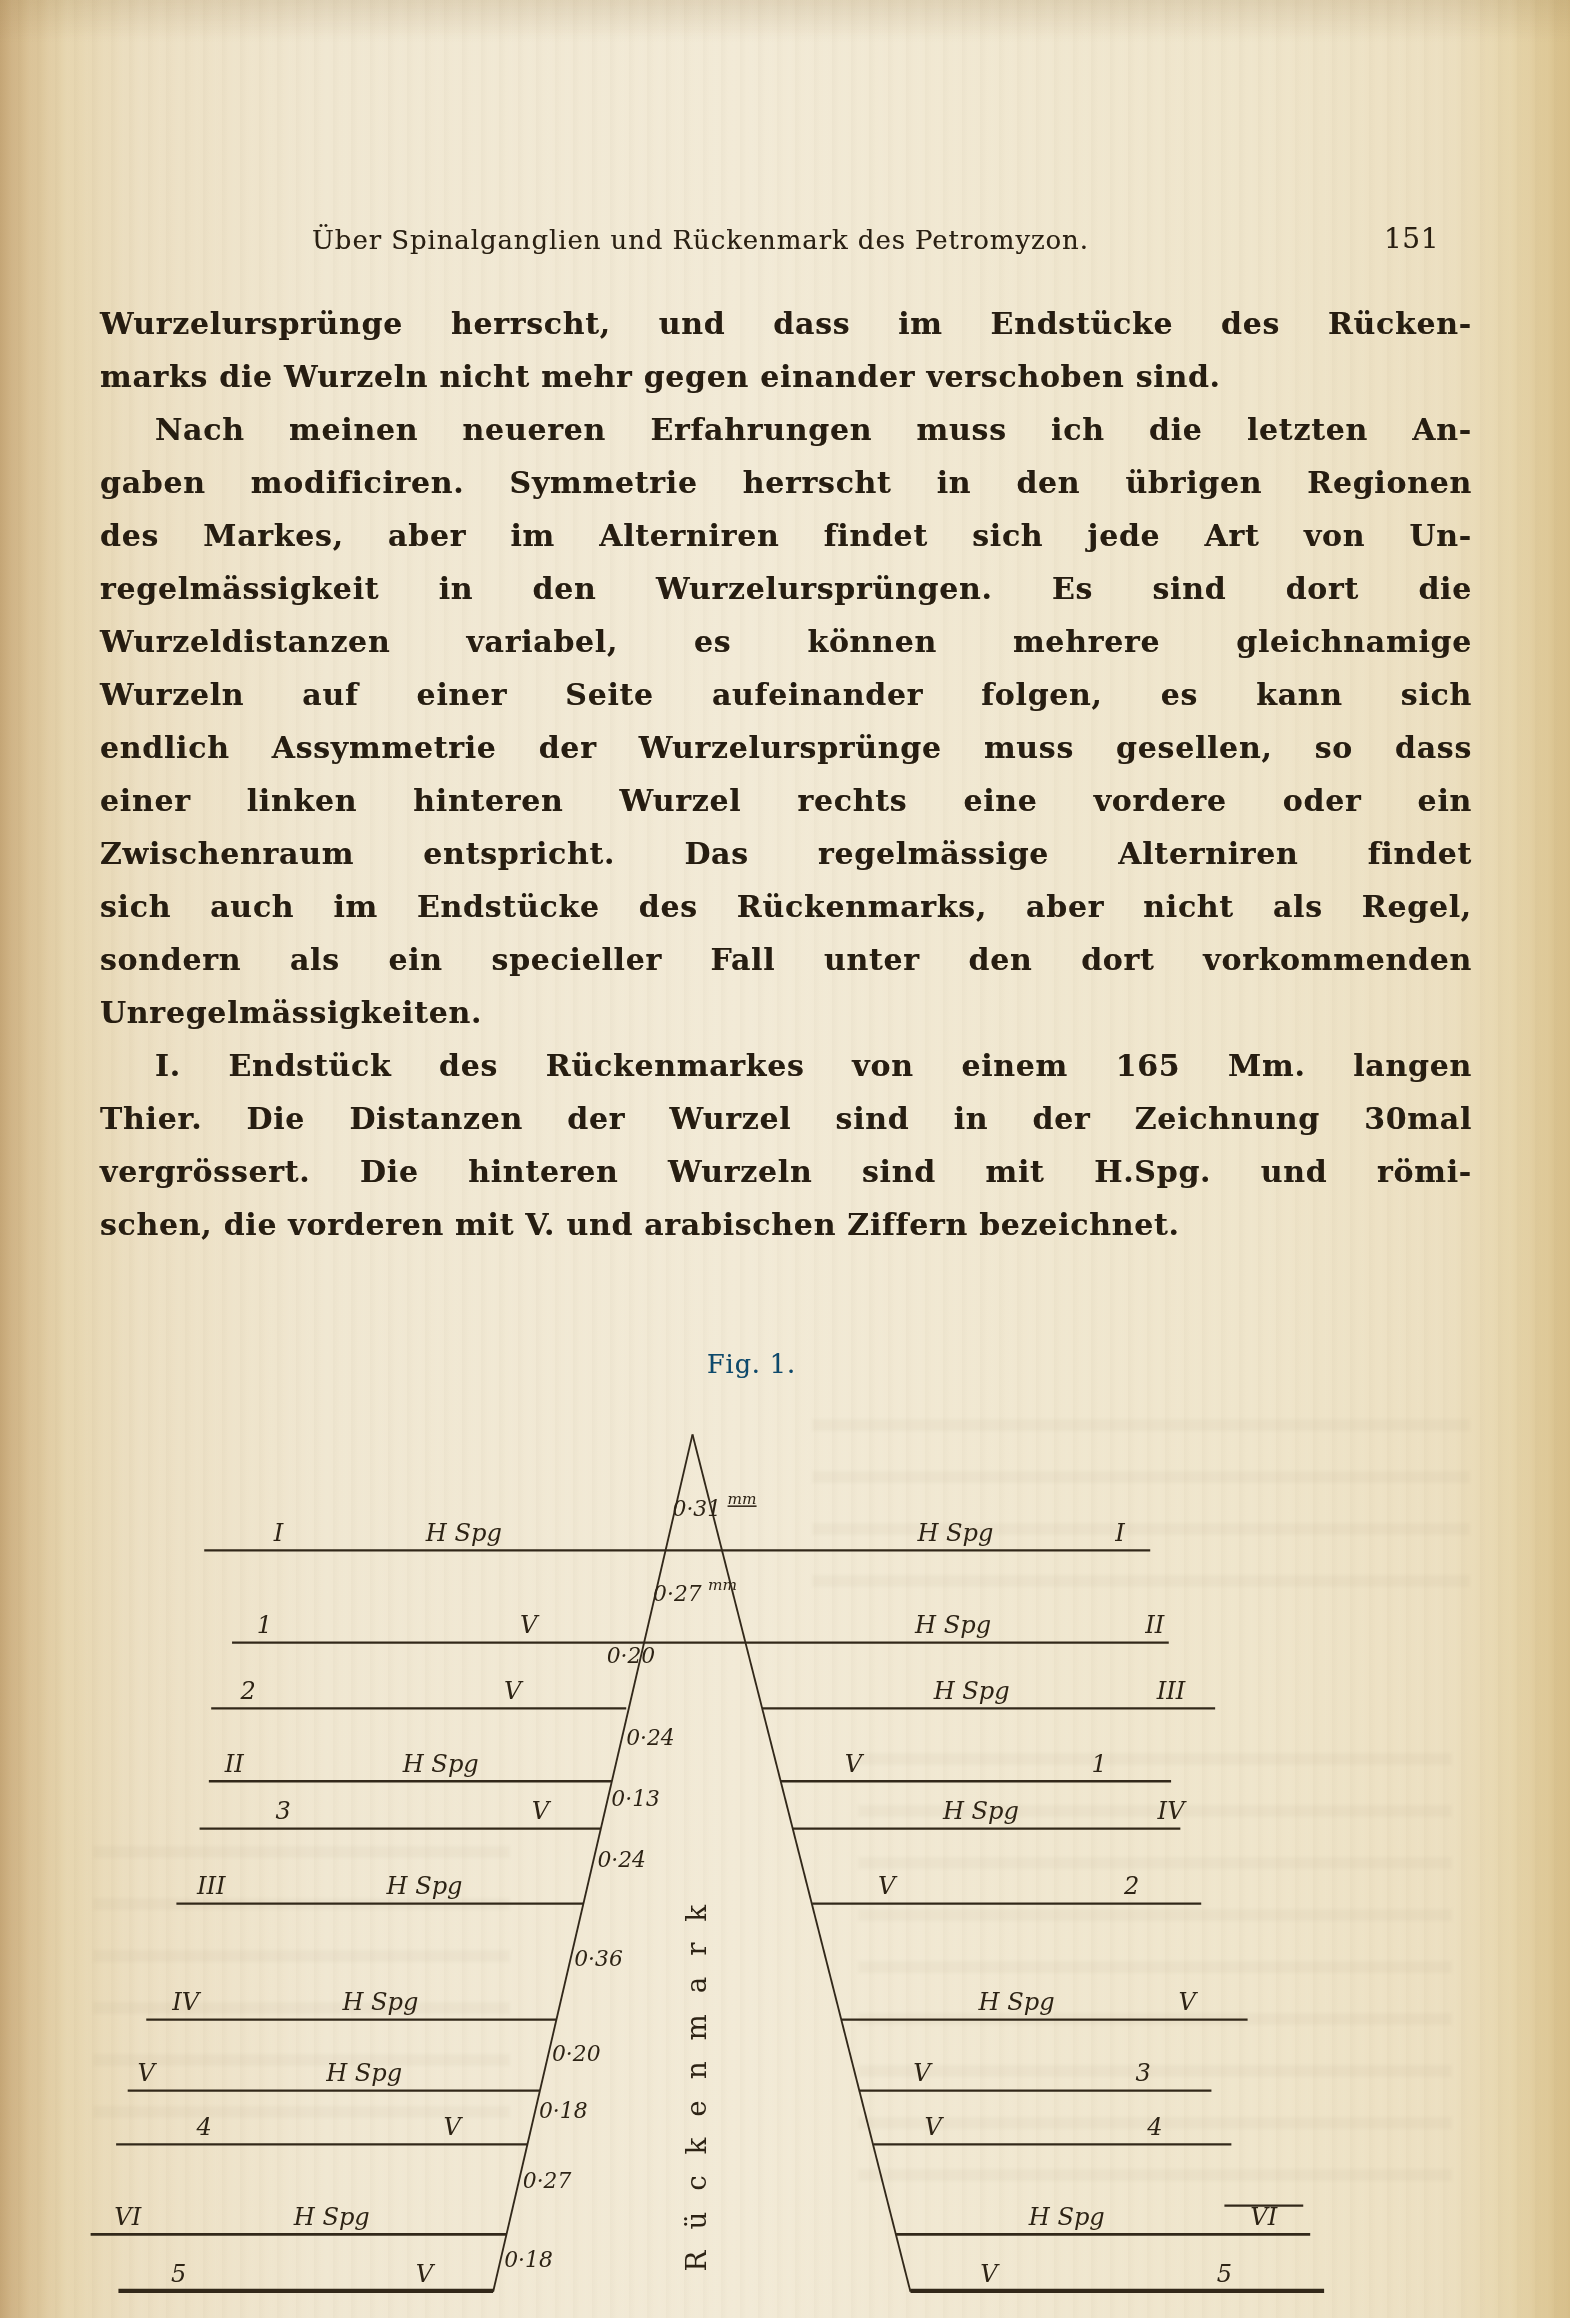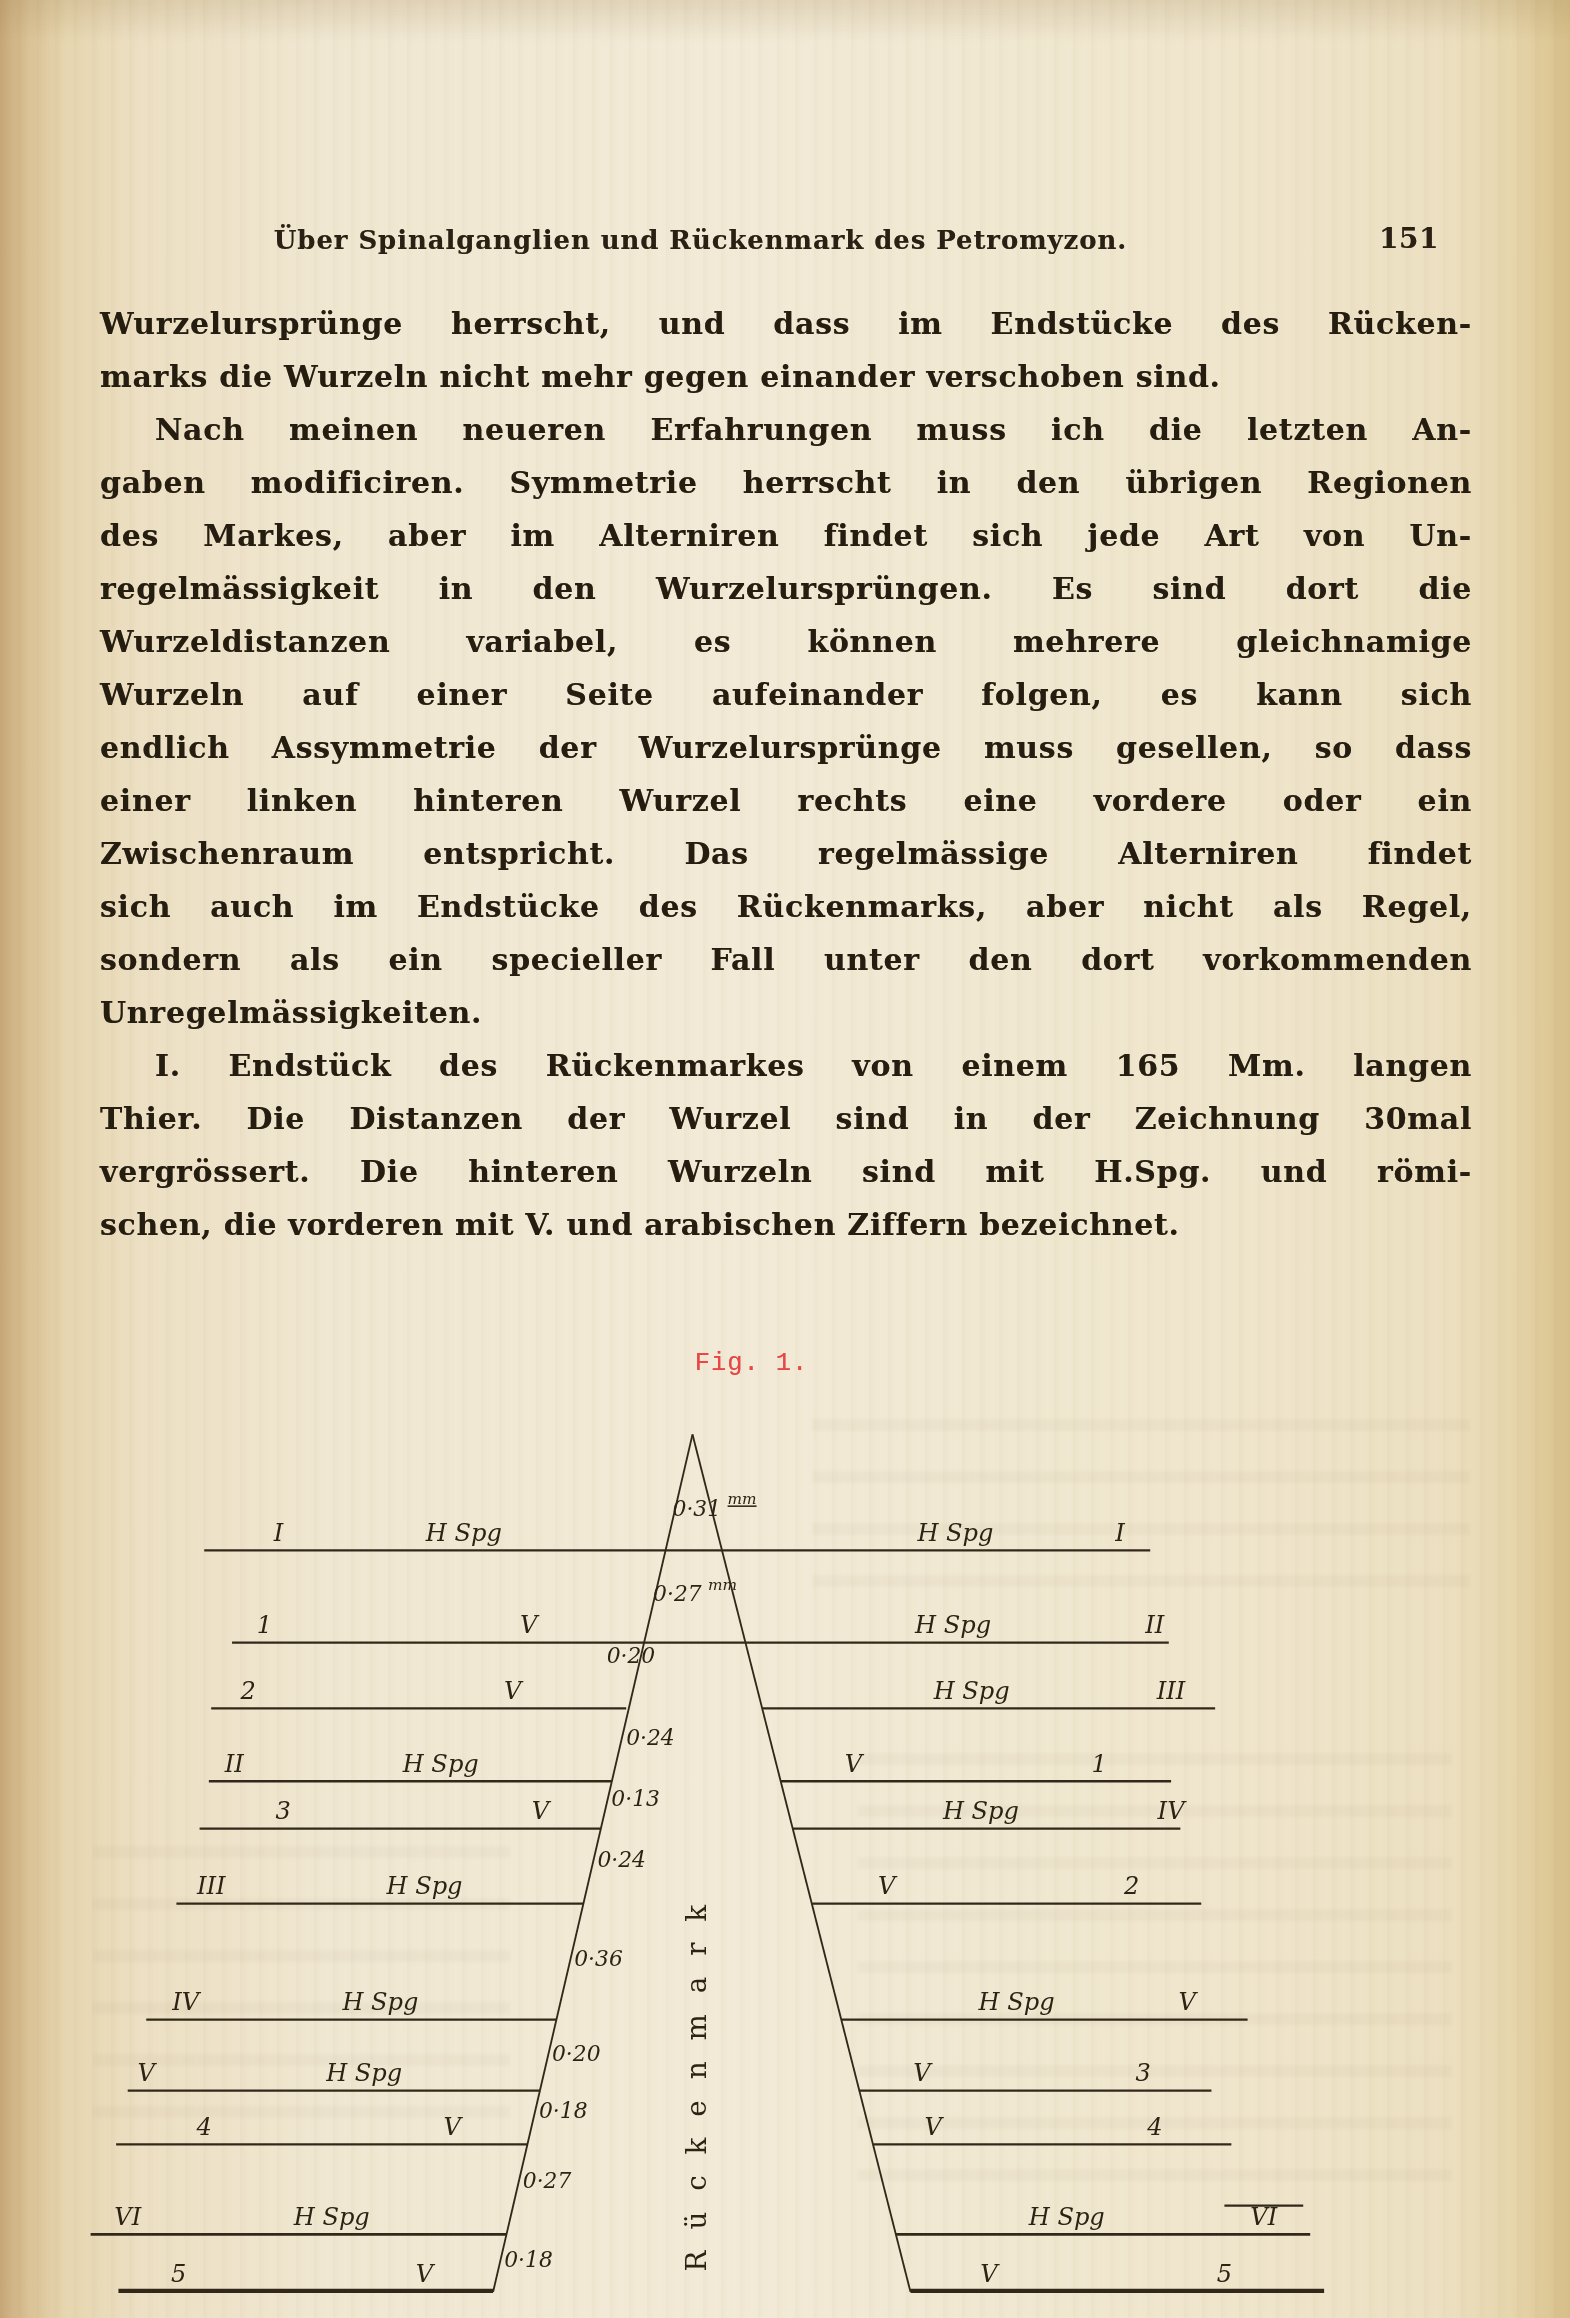--- a/index.html
+++ b/index.html
@@ -21,21 +21,20 @@
       rgba(120,100,70,0.035) 0px, rgba(120,100,70,0) 6.5px, rgba(255,255,255,0.03) 12px, rgba(120,100,70,0) 18.5px);
   }
   .smudge{
     position:absolute;pointer-events:none;opacity:.55;filter:blur(1.4px);
     background:repeating-linear-gradient(180deg,
       rgba(148,128,96,0.10) 0px, rgba(148,128,96,0.10) 12px, rgba(148,128,96,0) 12px, rgba(148,128,96,0) 52px);
   }
   .header{
     position:absolute;left:100px;top:225px;width:1373px;height:42px;
     color:#2a2013;
-    font-weight:bold;
   }
   .header .title{
     position:absolute;left:0;right:172px;text-align:center;
     font-size:26px;letter-spacing:0.9px;white-space:nowrap;
     text-shadow:0 0 0.5px rgba(42,32,19,.4);
   }
   .header .pagenum{
     position:absolute;right:34px;top:-2.8px;font-size:28px;letter-spacing:0.5px;
     text-shadow:0 0 0.5px rgba(42,32,19,.4);
   }
@@ -44,23 +43,22 @@
   }
   .ln{
     height:53px;line-height:53px;font-size:30px;letter-spacing:0.7px;
     text-align:justify;text-align-last:justify;white-space:nowrap;
     text-shadow:0 0 0.5px rgba(38,29,17,.45);
   }
   .ln.pend{text-align-last:left;}
   .ln.indent{text-indent:55px;}
   .caption{
     position:absolute;left:594px;top:1349px;width:315px;height:37px;
-    text-align:center;font-size:25.5px;color:#ef4444;letter-spacing:0.9px;
+    text-align:center;font-size:25.5px;color:#0c4a6e;letter-spacing:0.9px;
     text-shadow:0 0 0.5px rgba(42,32,19,.4);
-    font-family:Liberation Mono, monospace;
   }
   svg#fig{position:absolute;left:0;top:1382px;}
   .flabel{font:italic 52px "DejaVu Serif",serif;fill:#2d2315;}
   .fmeas{font:italic 47px "DejaVu Serif",serif;fill:#2d2315;}
   .fsup{font:italic 33px "DejaVu Serif",serif;fill:#2d2315;}
   .fspine{font:60px "DejaVu Serif",serif;fill:#2d2315;letter-spacing:45px;}
 </style>
 </head>
 <body>
 

